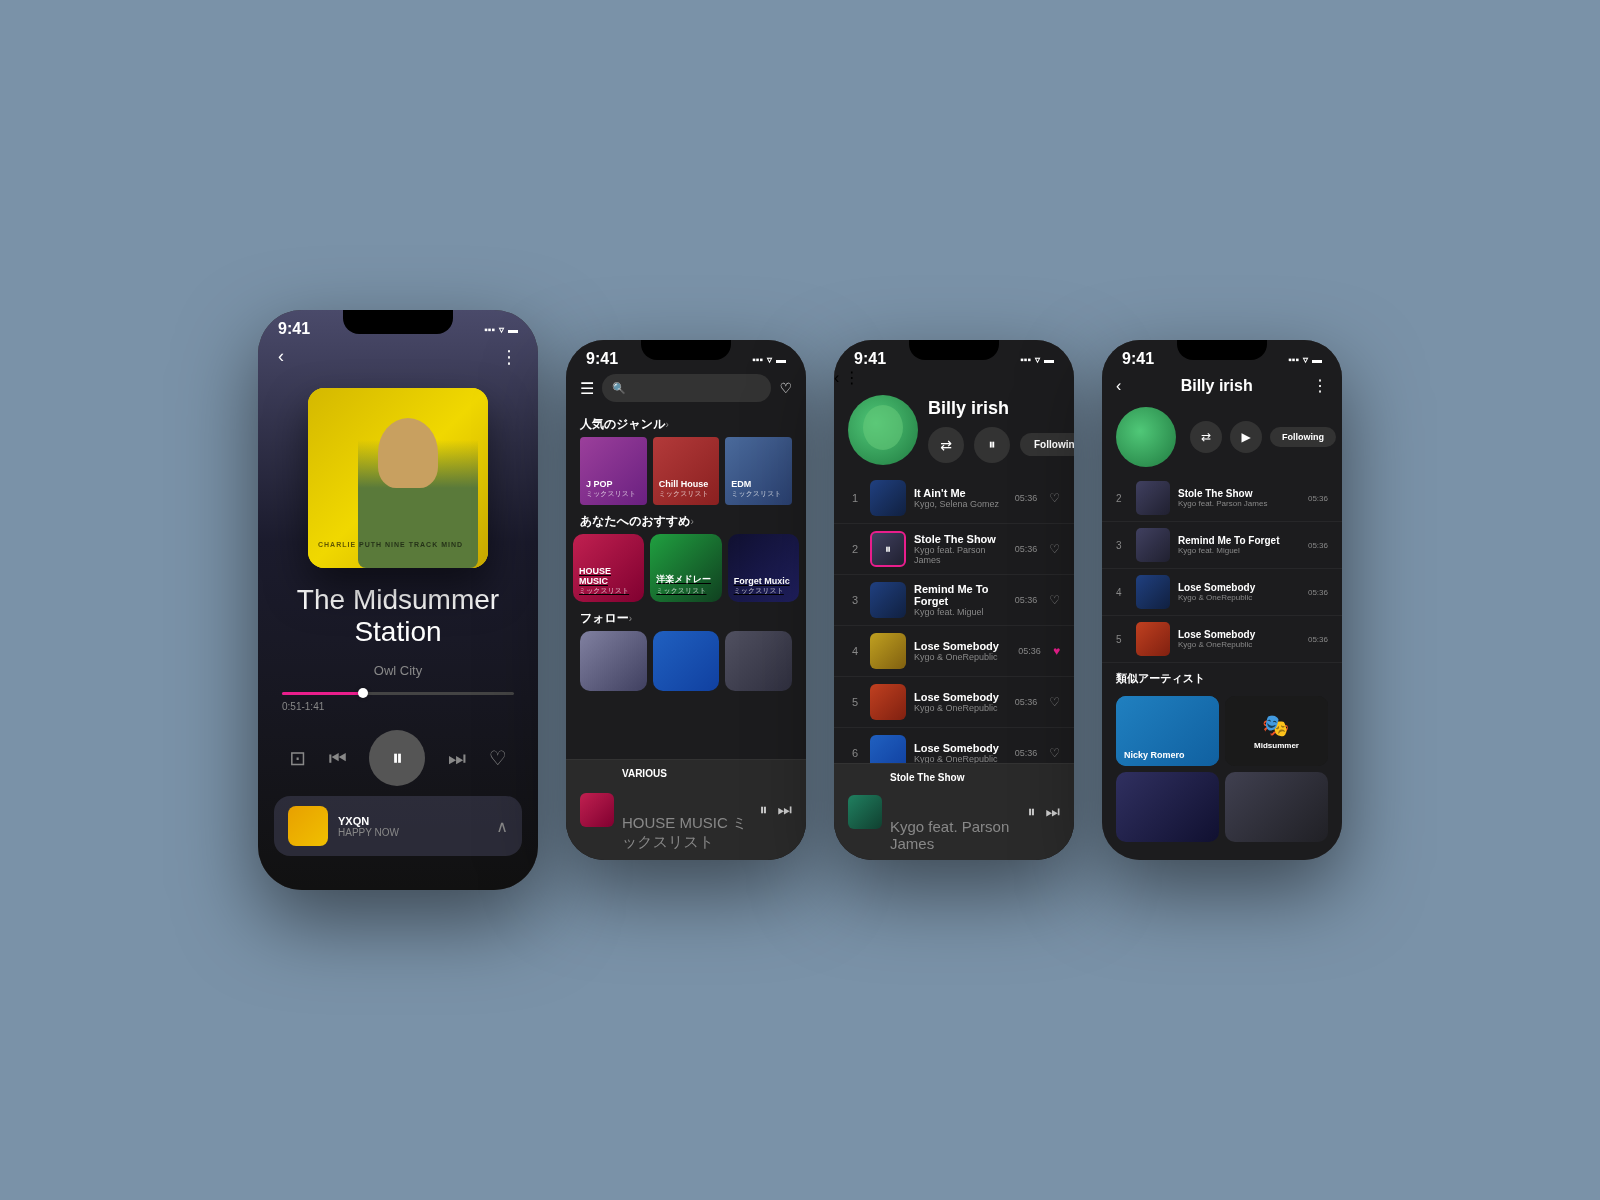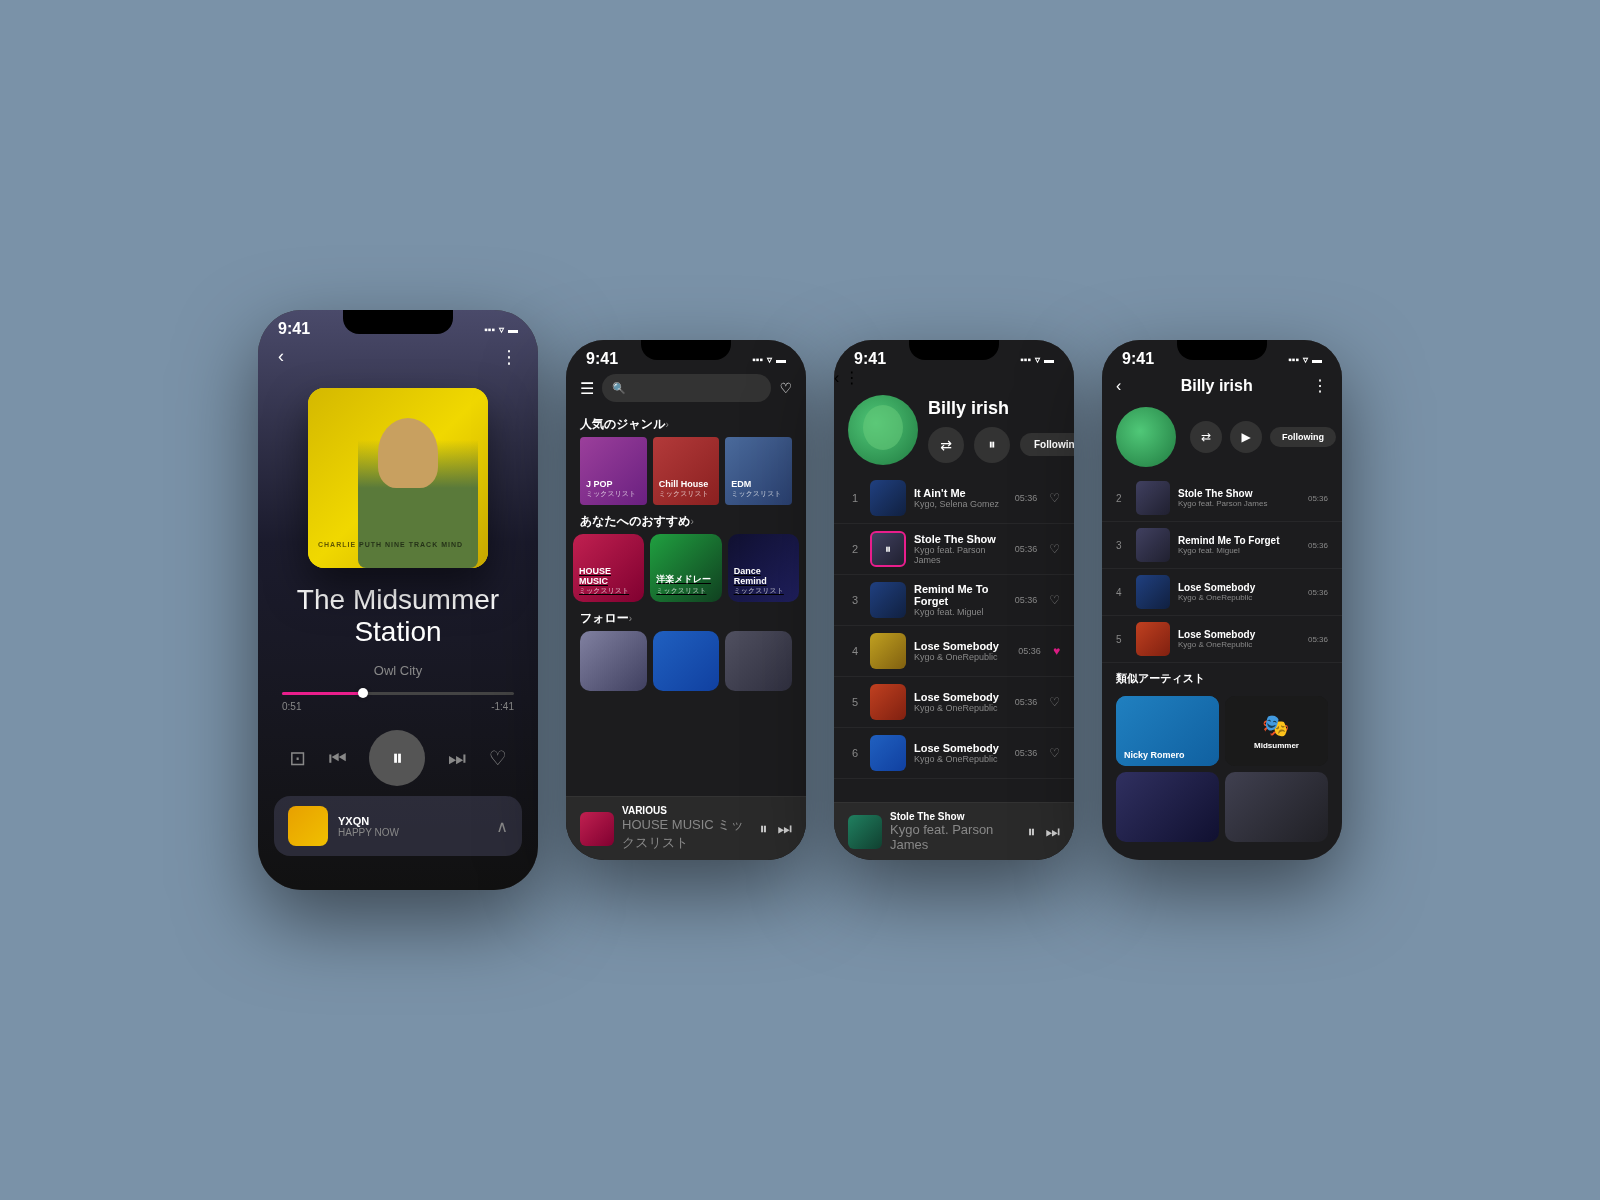--- a/index.html
+++ b/index.html
@@ -187,21 +187,21 @@
       top: -4px;
       width: 10px;
       height: 10px;
       background: #fff;
       border-radius: 50%;
       box-shadow: 0 0 4px rgba(0,0,0,0.3);
     }
 
     .time-row {
       display: flex;
-      justify-content: space-between;
+      justify-content: flex-start;
       font-size: 10px;
       color: #888;
     }
 
     .controls-row {
       display: flex;
       align-items: center;
       justify-content: space-around;
       padding: 10px 20px;
     }
@@ -380,21 +380,21 @@
     .mini-bar-album {
       width: 34px;
       height: 34px;
       border-radius: 6px;
       background: linear-gradient(135deg, #c02050, #800030);
       flex-shrink: 0;
     }
 
     .mini-bar-info { flex: 1; }
     .mini-bar-title { font-size: 10px; color: #fff; font-weight: 600; }
-    .mini-bar-artist { font-size: 13px; color: #888; }
+    .mini-bar-artist { font-size: 15px; color: #888; margin-top: 35px; }
     .mini-bar-controls { display: flex; gap: 10px; color: #ccc; font-size: 16px; }
 
     
     .phone-3 .content {
       background: #1c1c1e;
       height: 100%;
       overflow: hidden;
     }
 
     .artist-header {
@@ -748,21 +748,21 @@
           </div>
         </div>
         <div class="rec-card rec-jpop">
           <div class="rec-bg">
             <div class="rec-label">洋楽メドレー</div>
             <div class="rec-sublabel">ミックスリスト</div>
           </div>
         </div>
         <div class="rec-card rec-dance">
           <div class="rec-bg">
-            <div class="rec-label">Dance Remind</div>
+            <div class="rec-label">Forget Muxic</div>
             <div class="rec-sublabel">ミックスリスト</div>
           </div>
         </div>
       </div>
 
       <div class="section-header">
         <span class="section-title">フォロー</span>
         <span class="section-more">›</span>
       </div>
 

